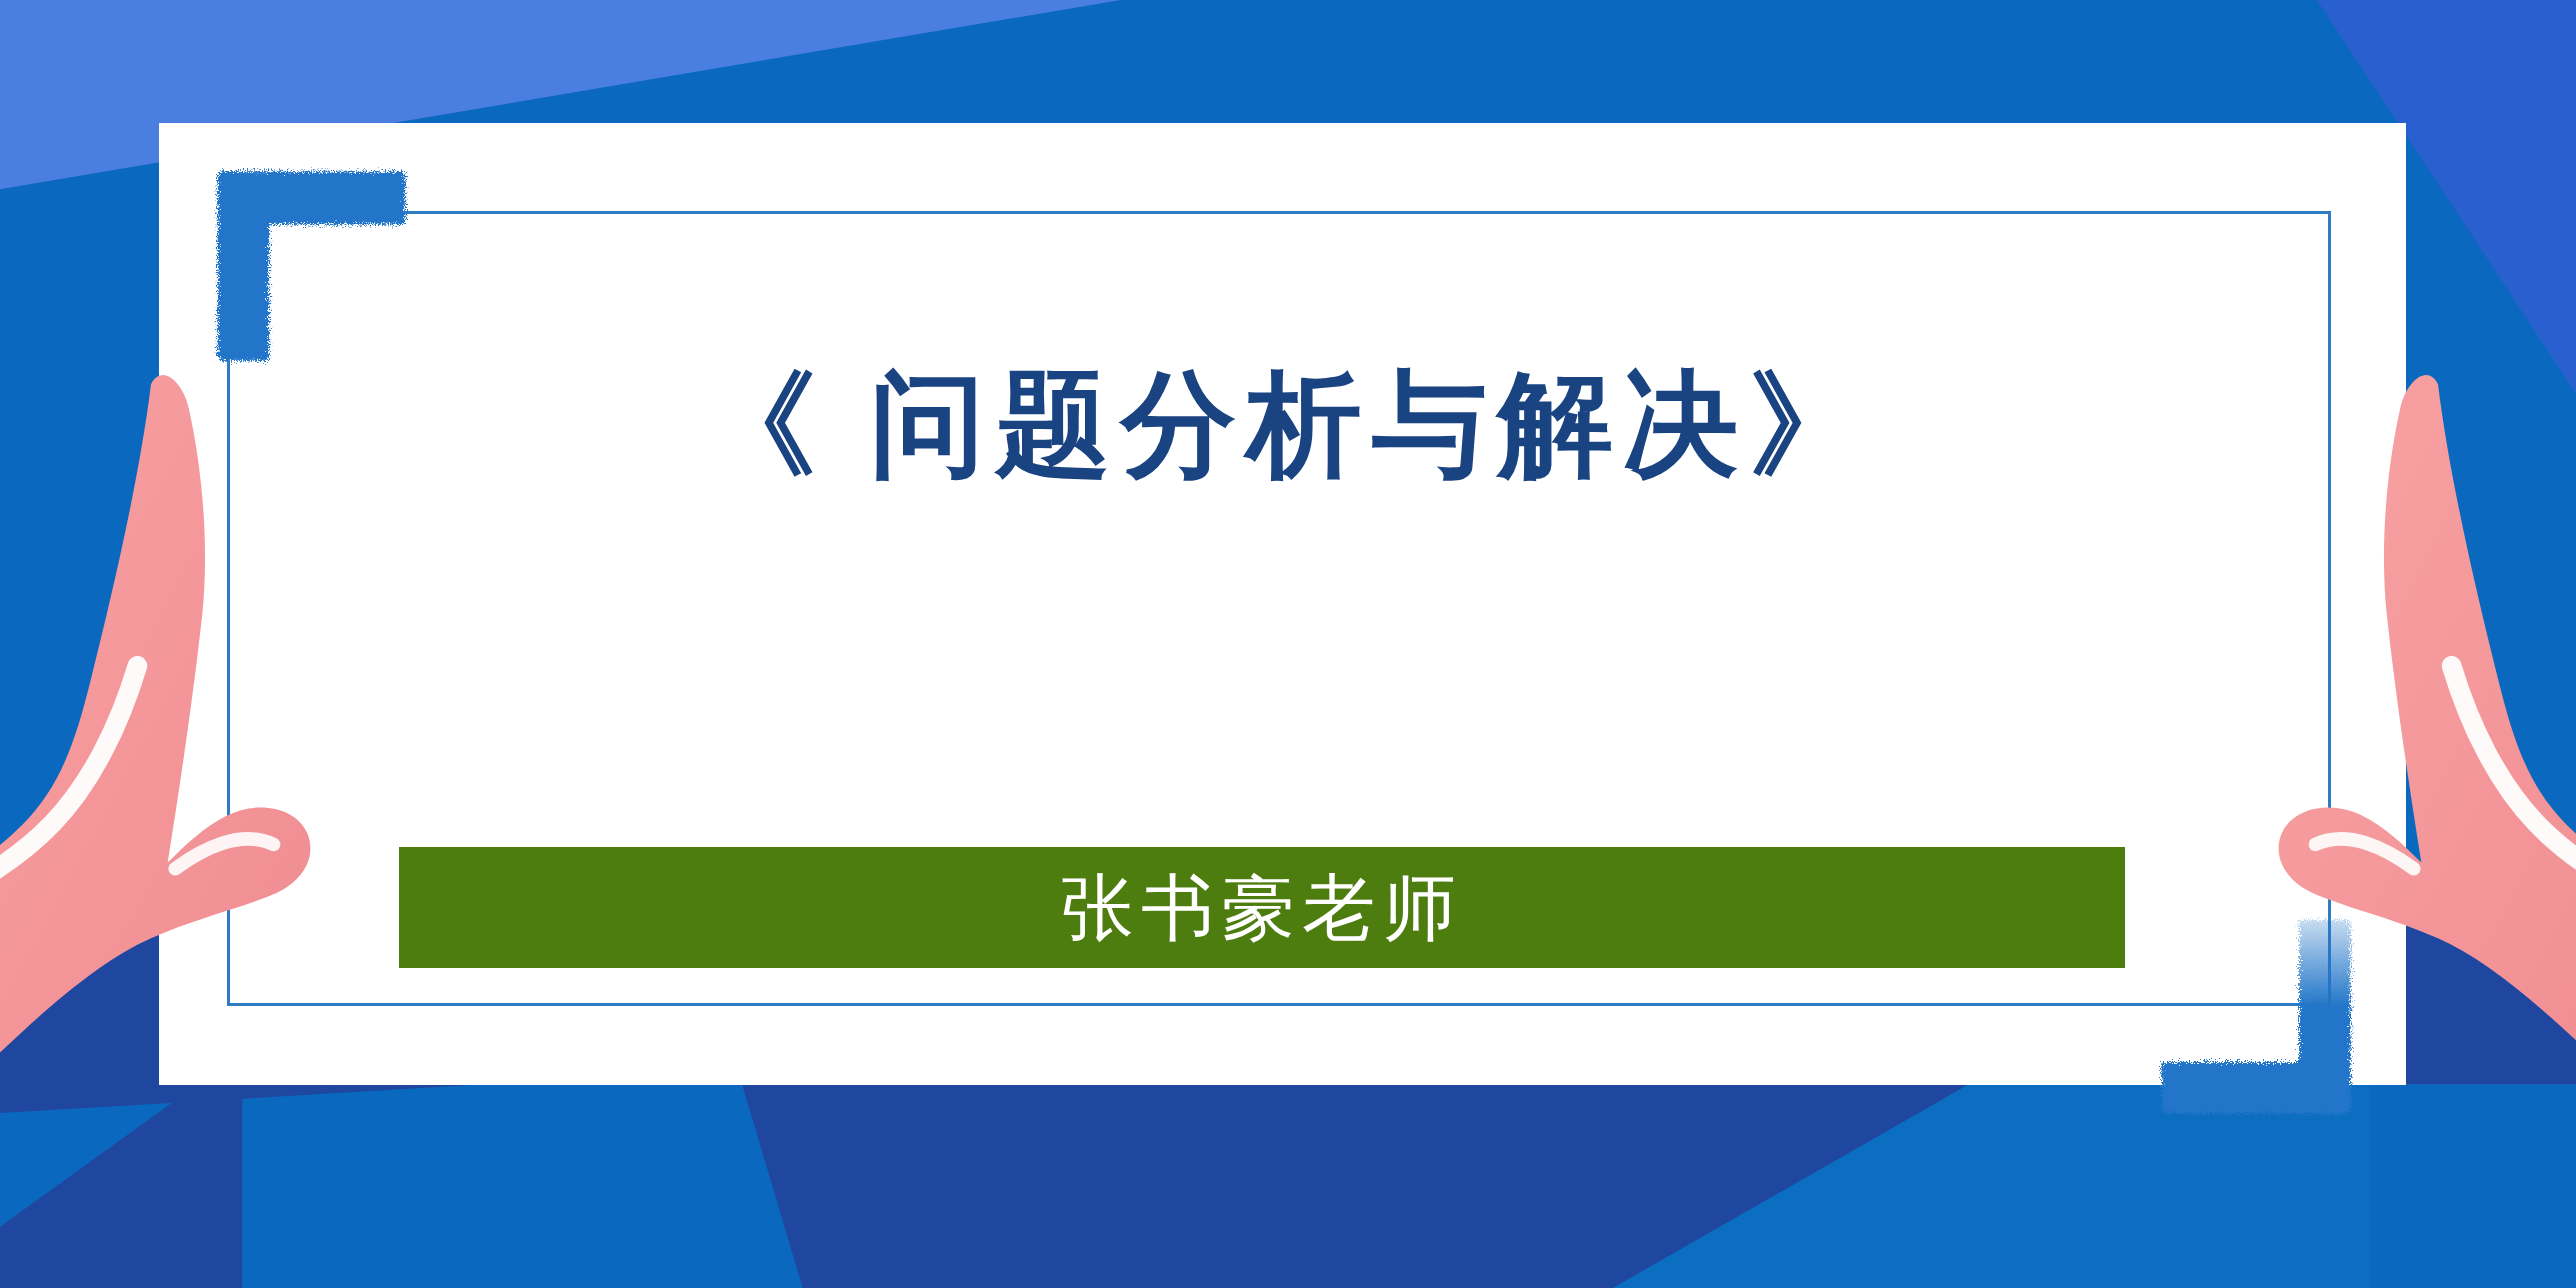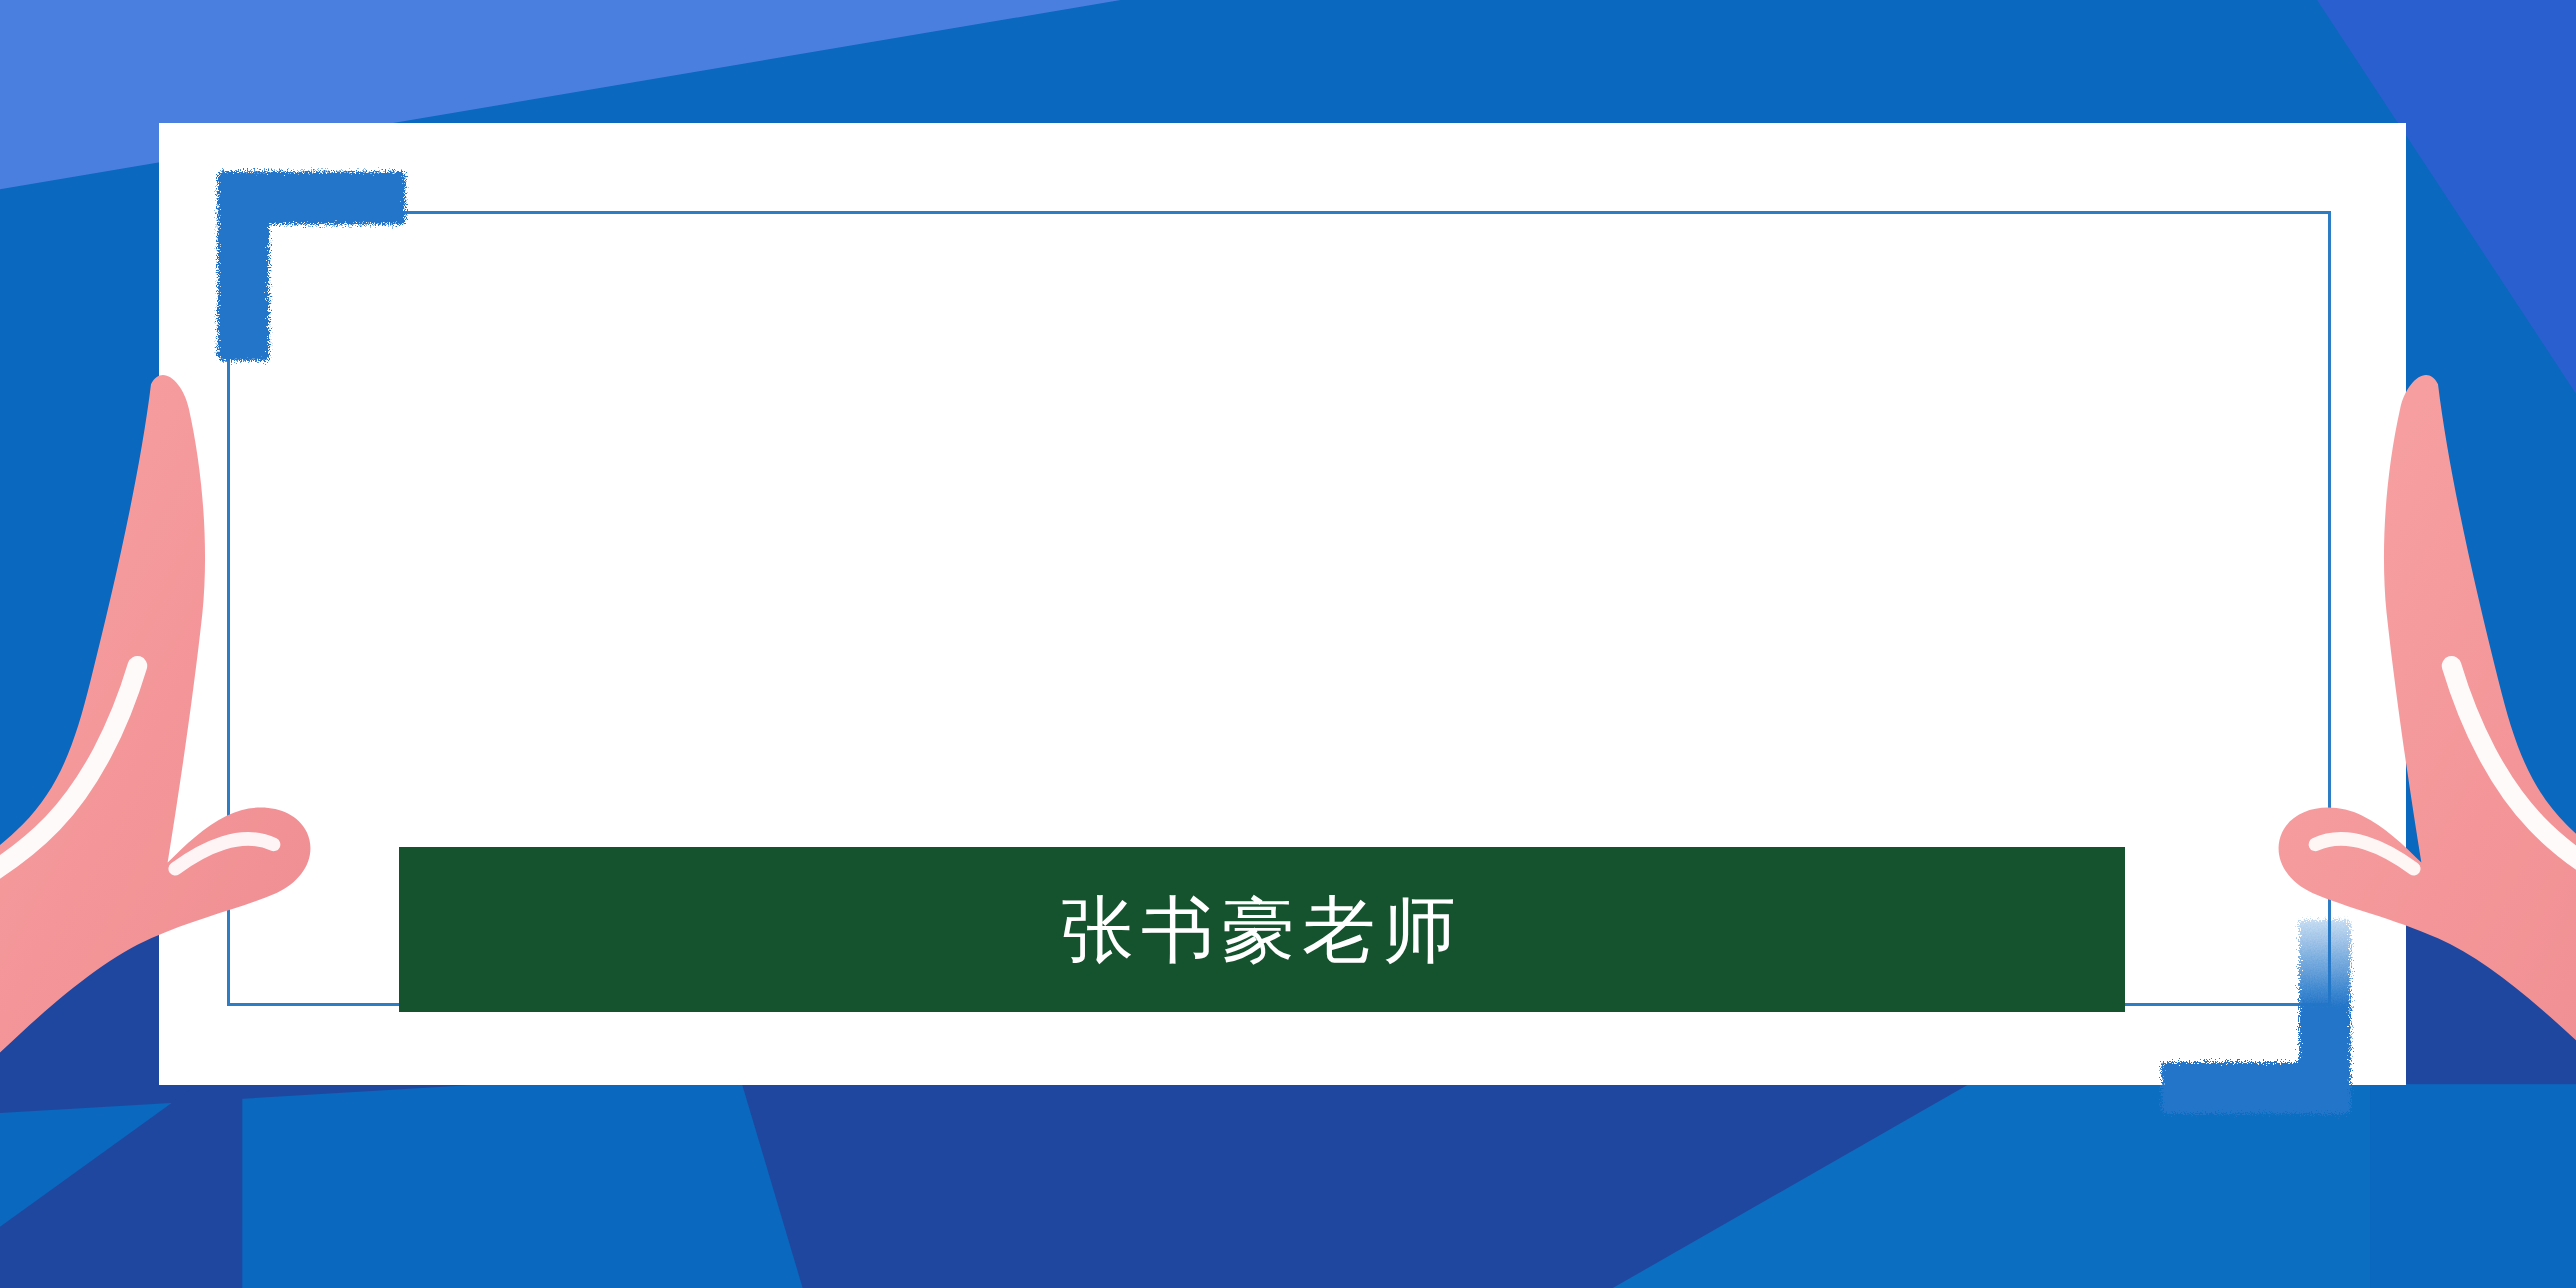--- a/index.html
+++ b/index.html
@@ -78,22 +78,22 @@
     line-height: 1.25;
     z-index: 9;
     white-space: nowrap;
   }
 
   #subtitle-bar {
     position: absolute;
     left: 399px;
     top: 847px;
     width: 1726px;
-    height: 165px;
-    background: #14532d;
+    height: 121px;
+    background: #4d7c0f;
     z-index: 9;
     display: flex;
     align-items: center;
     justify-content: center;
   }
   #subtitle-text {
     color: #FFFFFF;
     font-size: 73px;
     font-weight: normal;
     letter-spacing: 7.6px;
@@ -207,19 +207,20 @@
                C 420,586 370,578 330,598
                C 300,613 276,636 252,660
                C 268,560 286,440 298,330
                C 306,250 300,150 280,60
                C 272,24 244,0 230,28 Z" fill="url(#pinkR)"></path>
       <path d="M -92,730 C -20,700 50,660 100,608 C 150,556 188,480 212,400" stroke="#FFFFFF" stroke-width="26" fill="none" stroke-linecap="round" opacity="0.95"></path>
       <path d="M 262,668 C 300,640 350,616 392,636" stroke="#FFFFFF" stroke-width="18" fill="none" stroke-linecap="round" opacity="0.9"></path>
     </g>
   </svg>
 
+  <div id="title">《 问题分析与解决》</div>
 
   <div id="subtitle-bar">
     <span id="subtitle-text">张书豪老师</span>
   </div>
 
 </div>
 
 
 </body></html>

